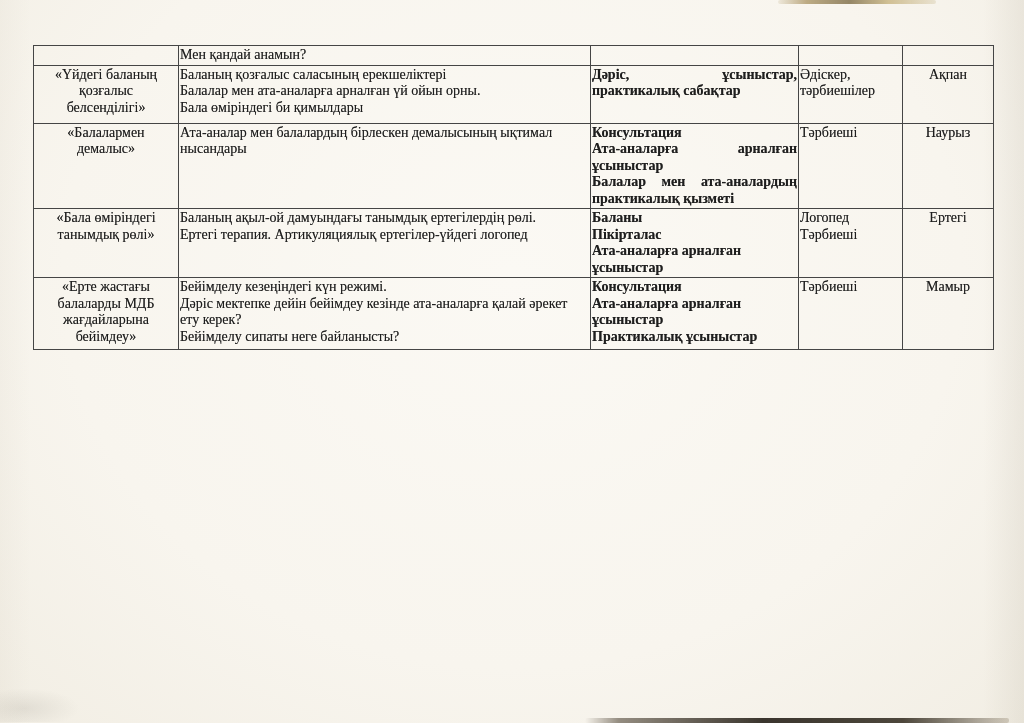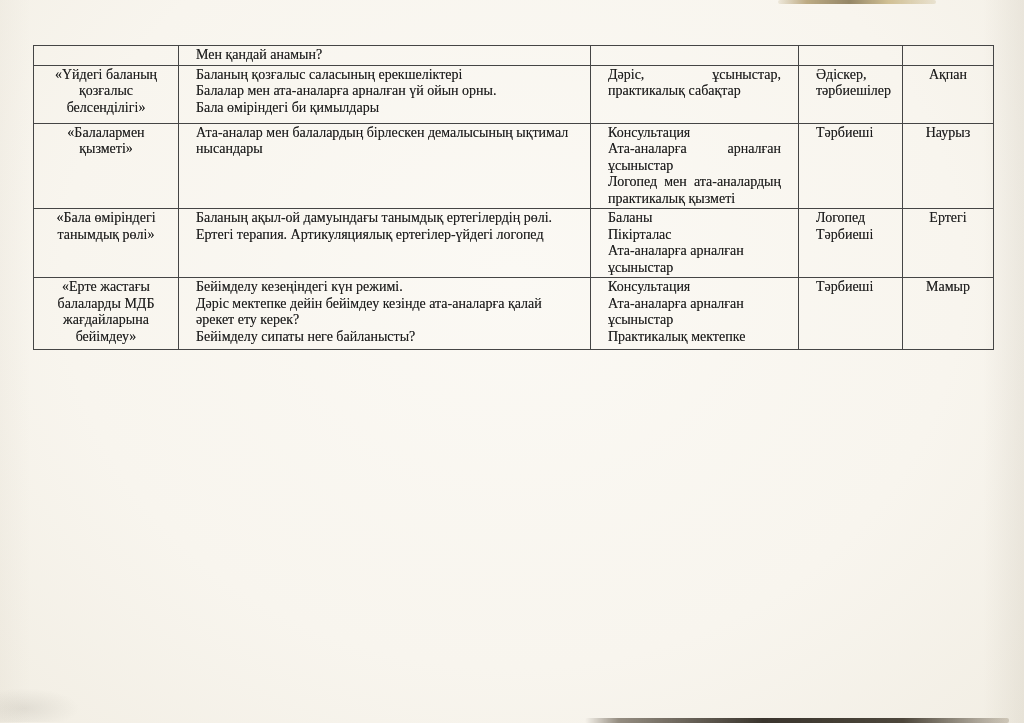--- a/index.html
+++ b/index.html
@@ -63,32 +63,32 @@
     border-collapse: collapse;
     table-layout: fixed;
     font-size: 14px;
     line-height: 16.5px;
     color: #1e1e1e;
     text-shadow: 0 0 0.35px rgba(30,30,30,0.55);
   }
   .plan-table td {
     border: 1px solid #454545;
     vertical-align: top;
-    padding: 1px 17px;
+    padding: 1px 1px;
     overflow: hidden;
   }
   tr.row-0 { height: 19px; }
   tr.row-1 { height: 58px; }
   tr.row-2 { height: 83px; }
   tr.row-3 { height: 64px; }
   tr.row-4 { height: 72px; }
 
   td.c-topic   { text-align: center; padding: 1px 7px; margin-top: 45px; }
   td.c-content { text-align: left; }
-  td.c-form    { text-align: left; }
+  td.c-form    { text-align: left; font-weight: bold; }
   td.c-resp    { text-align: left; }
   td.c-month   { text-align: center; }
 
   .line { display: block; }
   .line.spread {
     text-align: justify;
     text-align-last: justify;
   }
 </style>
 </head>
@@ -126,29 +126,29 @@
         <td class="c-form">
             <div class="line spread">Дәріс, ұсыныстар,</div>
             <div class="line">практикалық сабақтар</div>
           </td>
         <td class="c-resp">
             <div class="line">Әдіскер, тәрбиешілер</div>
           </td>
         <td class="c-month">Ақпан</td>
       </tr>
       <tr class="row-2">
-        <td class="c-topic">«Балалармен қызметі»</td>
+        <td class="c-topic">«Балалармен демалыс»</td>
         <td class="c-content">
             <div class="line">Ата-аналар мен балалардың бірлескен демалысының ықтимал нысандары</div>
           </td>
         <td class="c-form">
             <div class="line">Консультация</div>
             <div class="line spread">Ата-аналарға арналған</div>
             <div class="line">ұсыныстар</div>
-            <div class="line spread">Логопед мен ата-аналардың</div>
+            <div class="line spread">Балалар мен ата-аналардың</div>
             <div class="line">практикалық қызметі</div>
           </td>
         <td class="c-resp">
             <div class="line">Тәрбиеші</div>
           </td>
         <td class="c-month">Наурыз</td>
       </tr>
       <tr class="row-3">
         <td class="c-topic">«Бала өміріндегі танымдық рөлі»</td>
         <td class="c-content">
@@ -171,21 +171,21 @@
         <td class="c-topic">«Ерте жастағы балаларды МДБ жағдайларына бейімдеу»</td>
         <td class="c-content">
             <div class="line">Бейімделу кезеңіндегі күн режимі.</div>
             <div class="line">Дәріс мектепке дейін бейімдеу кезінде ата-аналарға қалай әрекет ету керек?</div>
             <div class="line">Бейімделу сипаты неге байланысты?</div>
           </td>
         <td class="c-form">
             <div class="line">Консультация</div>
             <div class="line">Ата-аналарға арналған</div>
             <div class="line">ұсыныстар</div>
-            <div class="line">Практикалық мектепке</div>
+            <div class="line">Практикалық ұсыныстар</div>
           </td>
         <td class="c-resp">
             <div class="line">Тәрбиеші</div>
           </td>
         <td class="c-month">Мамыр</td>
       </tr>
     </tbody>
   </table>
 
   <div class="artifact-smudge"></div>

